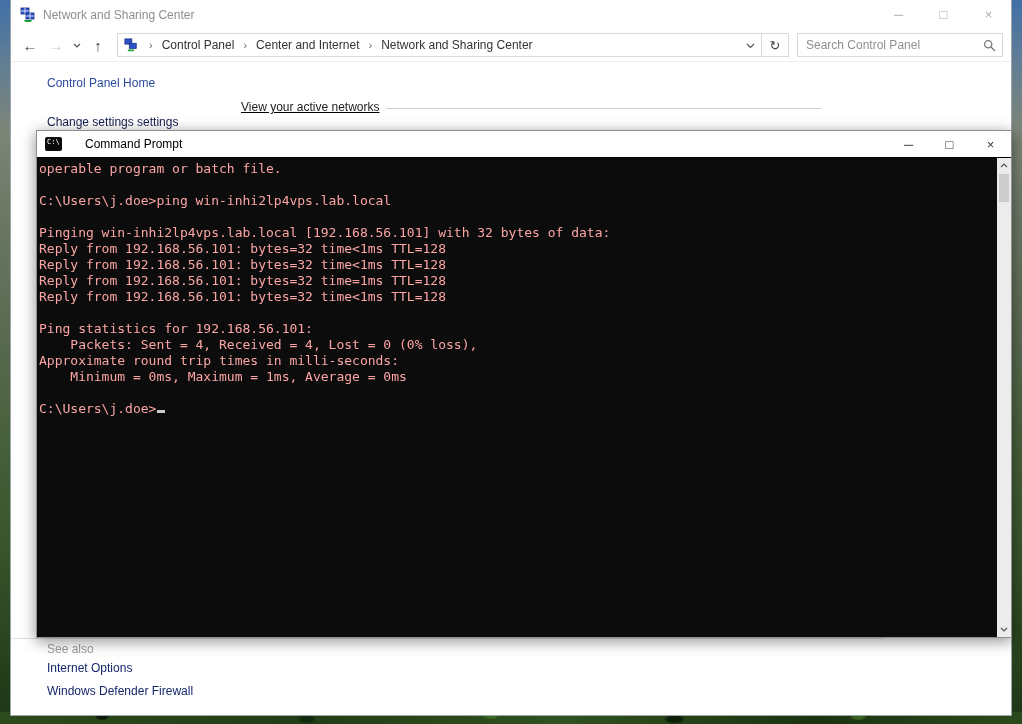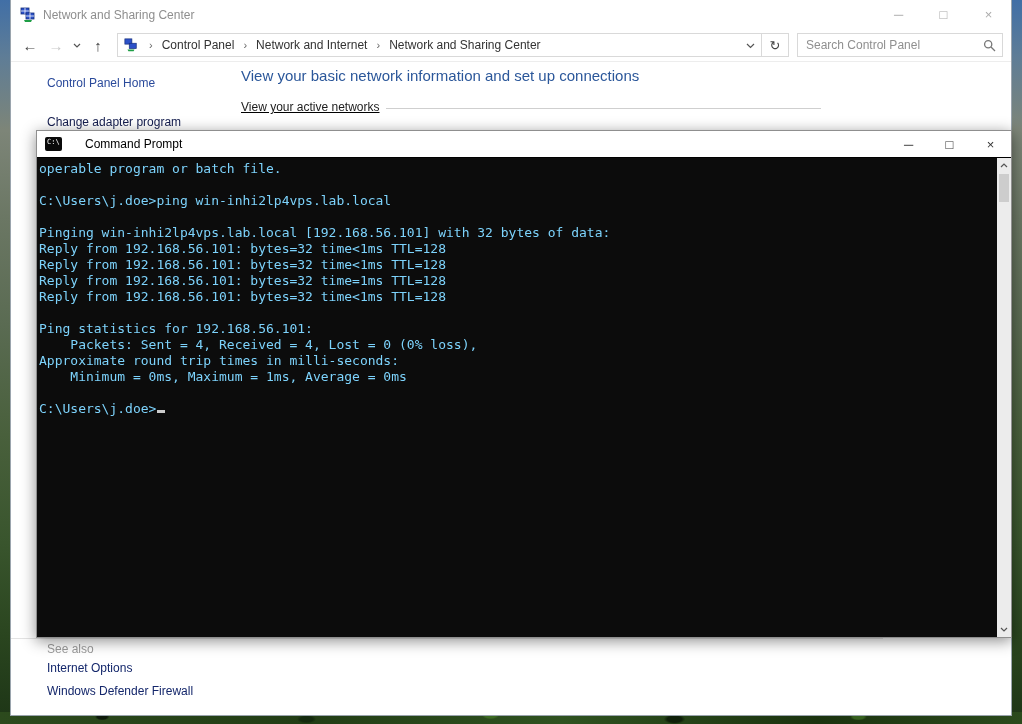--- a/index.html
+++ b/index.html
@@ -125,21 +125,21 @@
     display:flex; align-items:flex-start; padding:1px 0 0 2px;
   }
   .cmd-title { font-size:12px; color:#000; margin-left:23px; }
   .cmd-controls { position:absolute; right:0; top:0; height:27px; display:flex; }
   .cmd-controls .ctl { width:41px; height:27px; }
 
   .console {
     position:absolute; left:0; top:27px; right:0; bottom:0;
     background:#0c0c0c; overflow:hidden;
     font-family:"DejaVu Sans Mono", monospace;
-    font-size:13px; line-height:16px; color:#7dd3fc;
+    font-size:13px; line-height:16px; color:#fca5a5;
     padding:3px 18px 0 2px; white-space:pre;
   }
   .cursor {
     display:inline-block; width:8px; height:3px; background:#cccccc; margin-left:1px;
   }
   .console-scrollbar {
     position:absolute; right:0; top:27px; bottom:0; width:14px;
     background:#ececec; display:flex; flex-direction:column; align-items:center;
   }
   .sb-arrow {
@@ -192,21 +192,21 @@
         <span style="margin-right:4px">
           <svg width="14" height="14" viewBox="0 0 16 16">
             <rect x="1" y="1" width="8" height="6" fill="#2c51c8" stroke="#16307e" stroke-width="0.8"></rect>
             <rect x="6" y="6" width="8" height="6" fill="#2c51c8" stroke="#16307e" stroke-width="0.8"></rect>
             <path d="M4 13 L12 13 L11 15 L5 15 Z" fill="#1f9e46"></path>
           </svg>
         </span>
         <span class="crumb-sep">›</span>
         <span class="crumb">Control Panel</span>
         <span class="crumb-sep">›</span>
-        <span class="crumb">Network and Internet</span>
+        <span class="crumb">Center and Internet</span>
         <span class="crumb-sep">›</span>
         <span class="crumb">Network and Sharing Center</span>
       </div>
       <div class="addr-right">
         <span class="addr-chevron">
           <svg width="9" height="6" viewBox="0 0 9 6" style="display:inline">
               <polyline points="1,1 4.5,4.5 8,1" fill="none" stroke="#555" stroke-width="1.2"></polyline>
             </svg>
         </span>
         <span class="refresh-btn">↻</span>
@@ -218,23 +218,22 @@
       <span class="search-icon-wrap">
         <svg width="13" height="13" viewBox="0 0 13 13">
           <circle cx="5.2" cy="5.2" r="3.6" fill="none" stroke="#777" stroke-width="1.3"></circle>
           <line x1="8" y1="8" x2="12" y2="12" stroke="#777" stroke-width="1.3"></line>
         </svg>
       </span>
     </div>
   </div>
 
   <div class="sidebar-home">Control Panel Home</div>
-  <div class="sidebar-task">Change adapter program</div>
-
-  <div class="main-heading">View your basic network information and set up connections</div>
+  <div class="sidebar-task">Change settings settings</div>
+
 
   <div class="active-net-row">
     <span class="active-net-label">View your active networks</span>
     <span class="active-net-rule"></span>
   </div>
 
   <div class="see-also">
     <div class="see-also-header">See also</div>
     <div class="see-also-link l1">Internet Options</div>
     <div class="see-also-link l2">Windows Defender Firewall</div>

